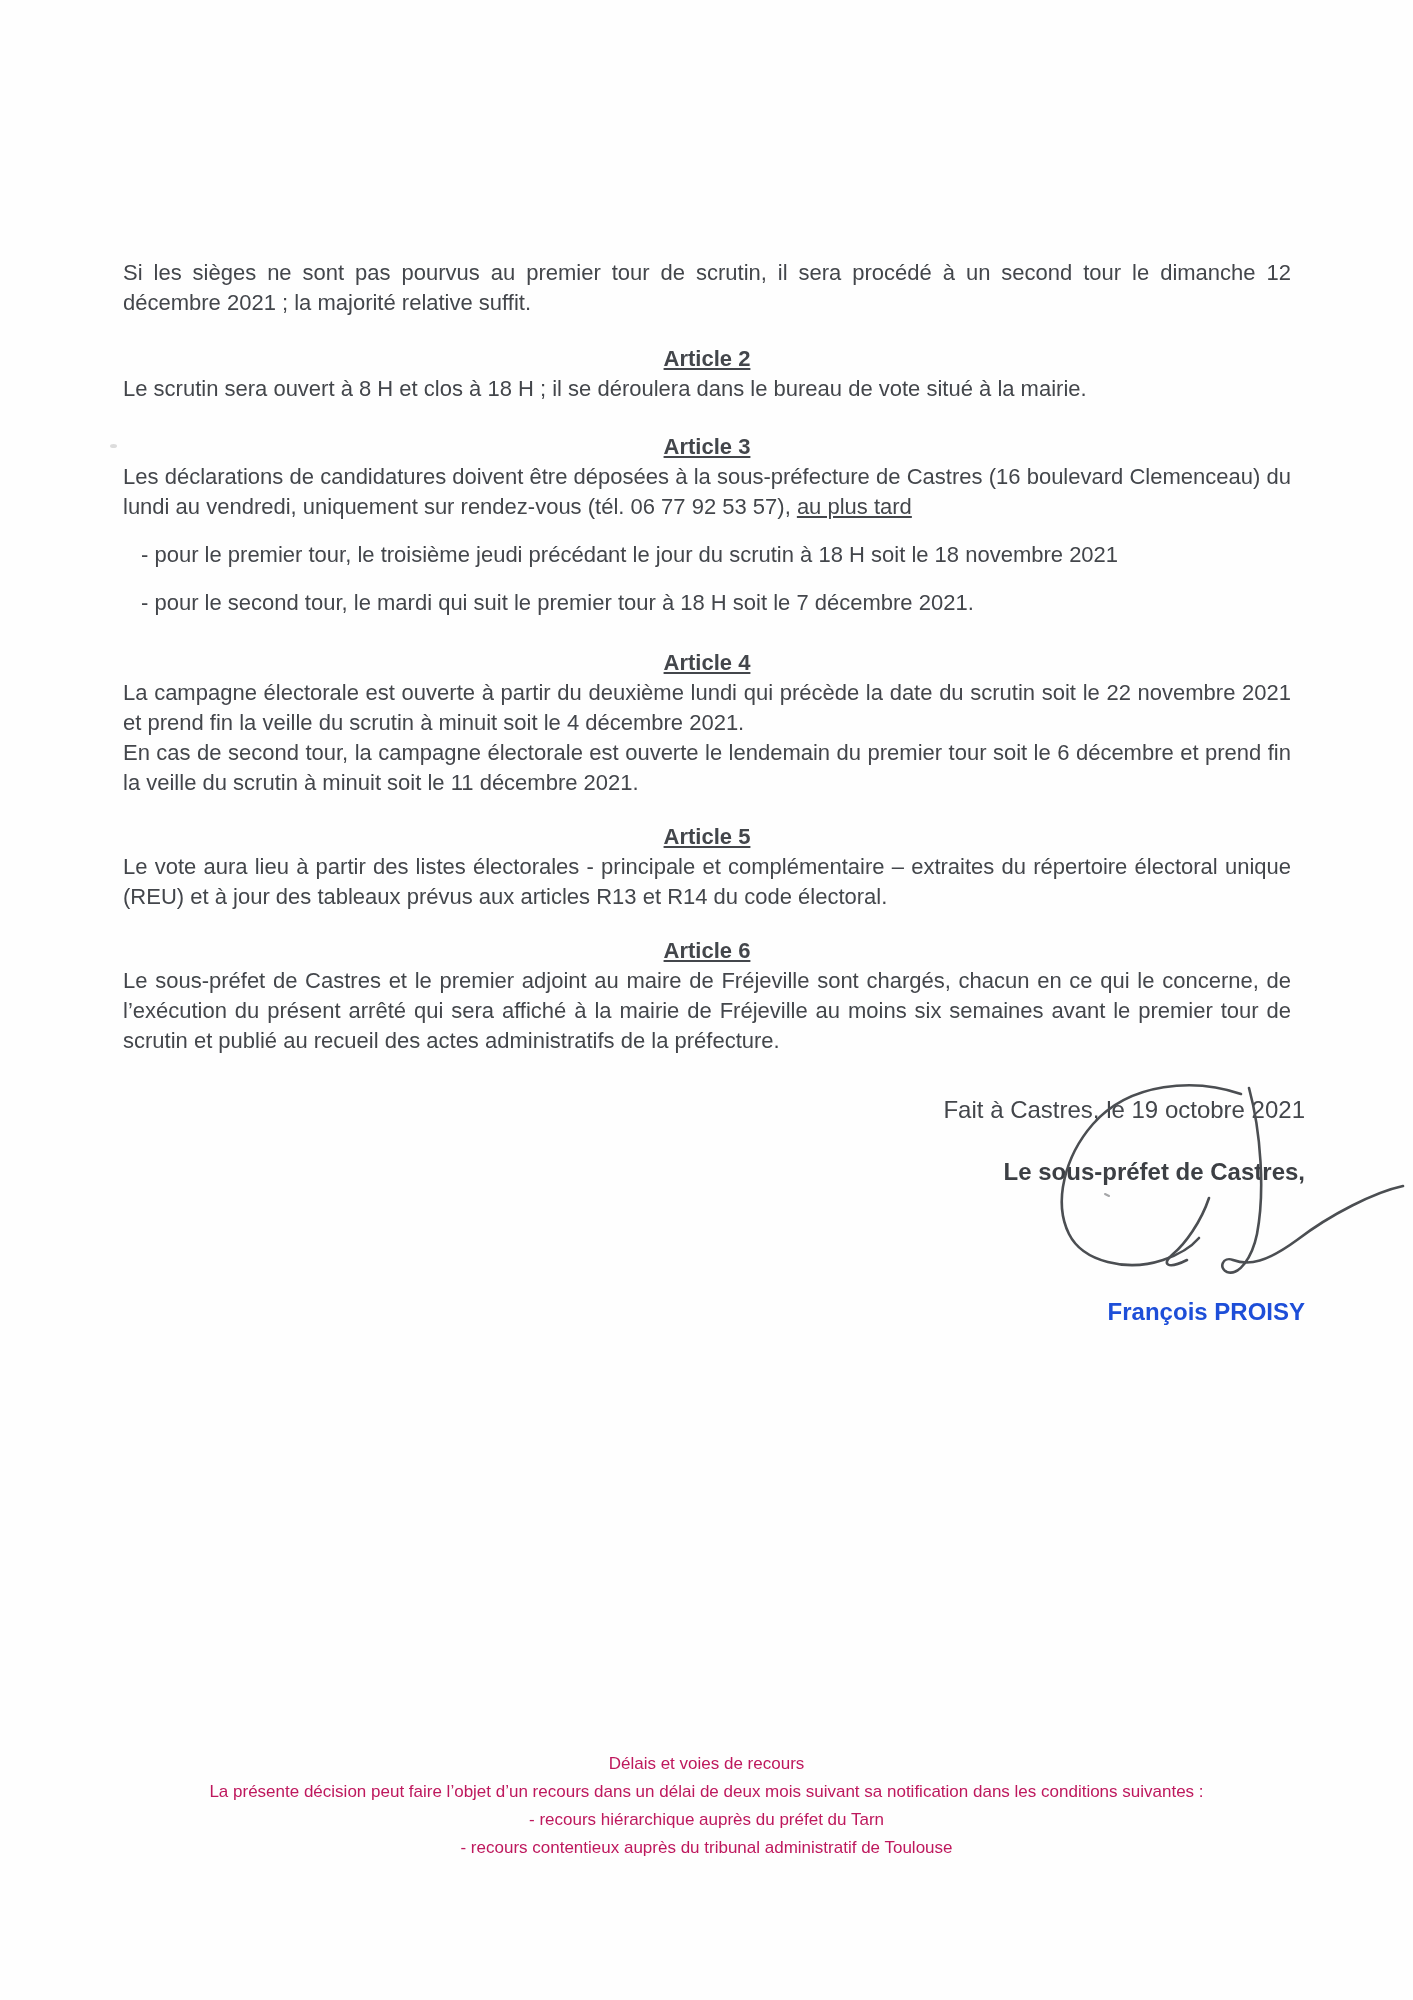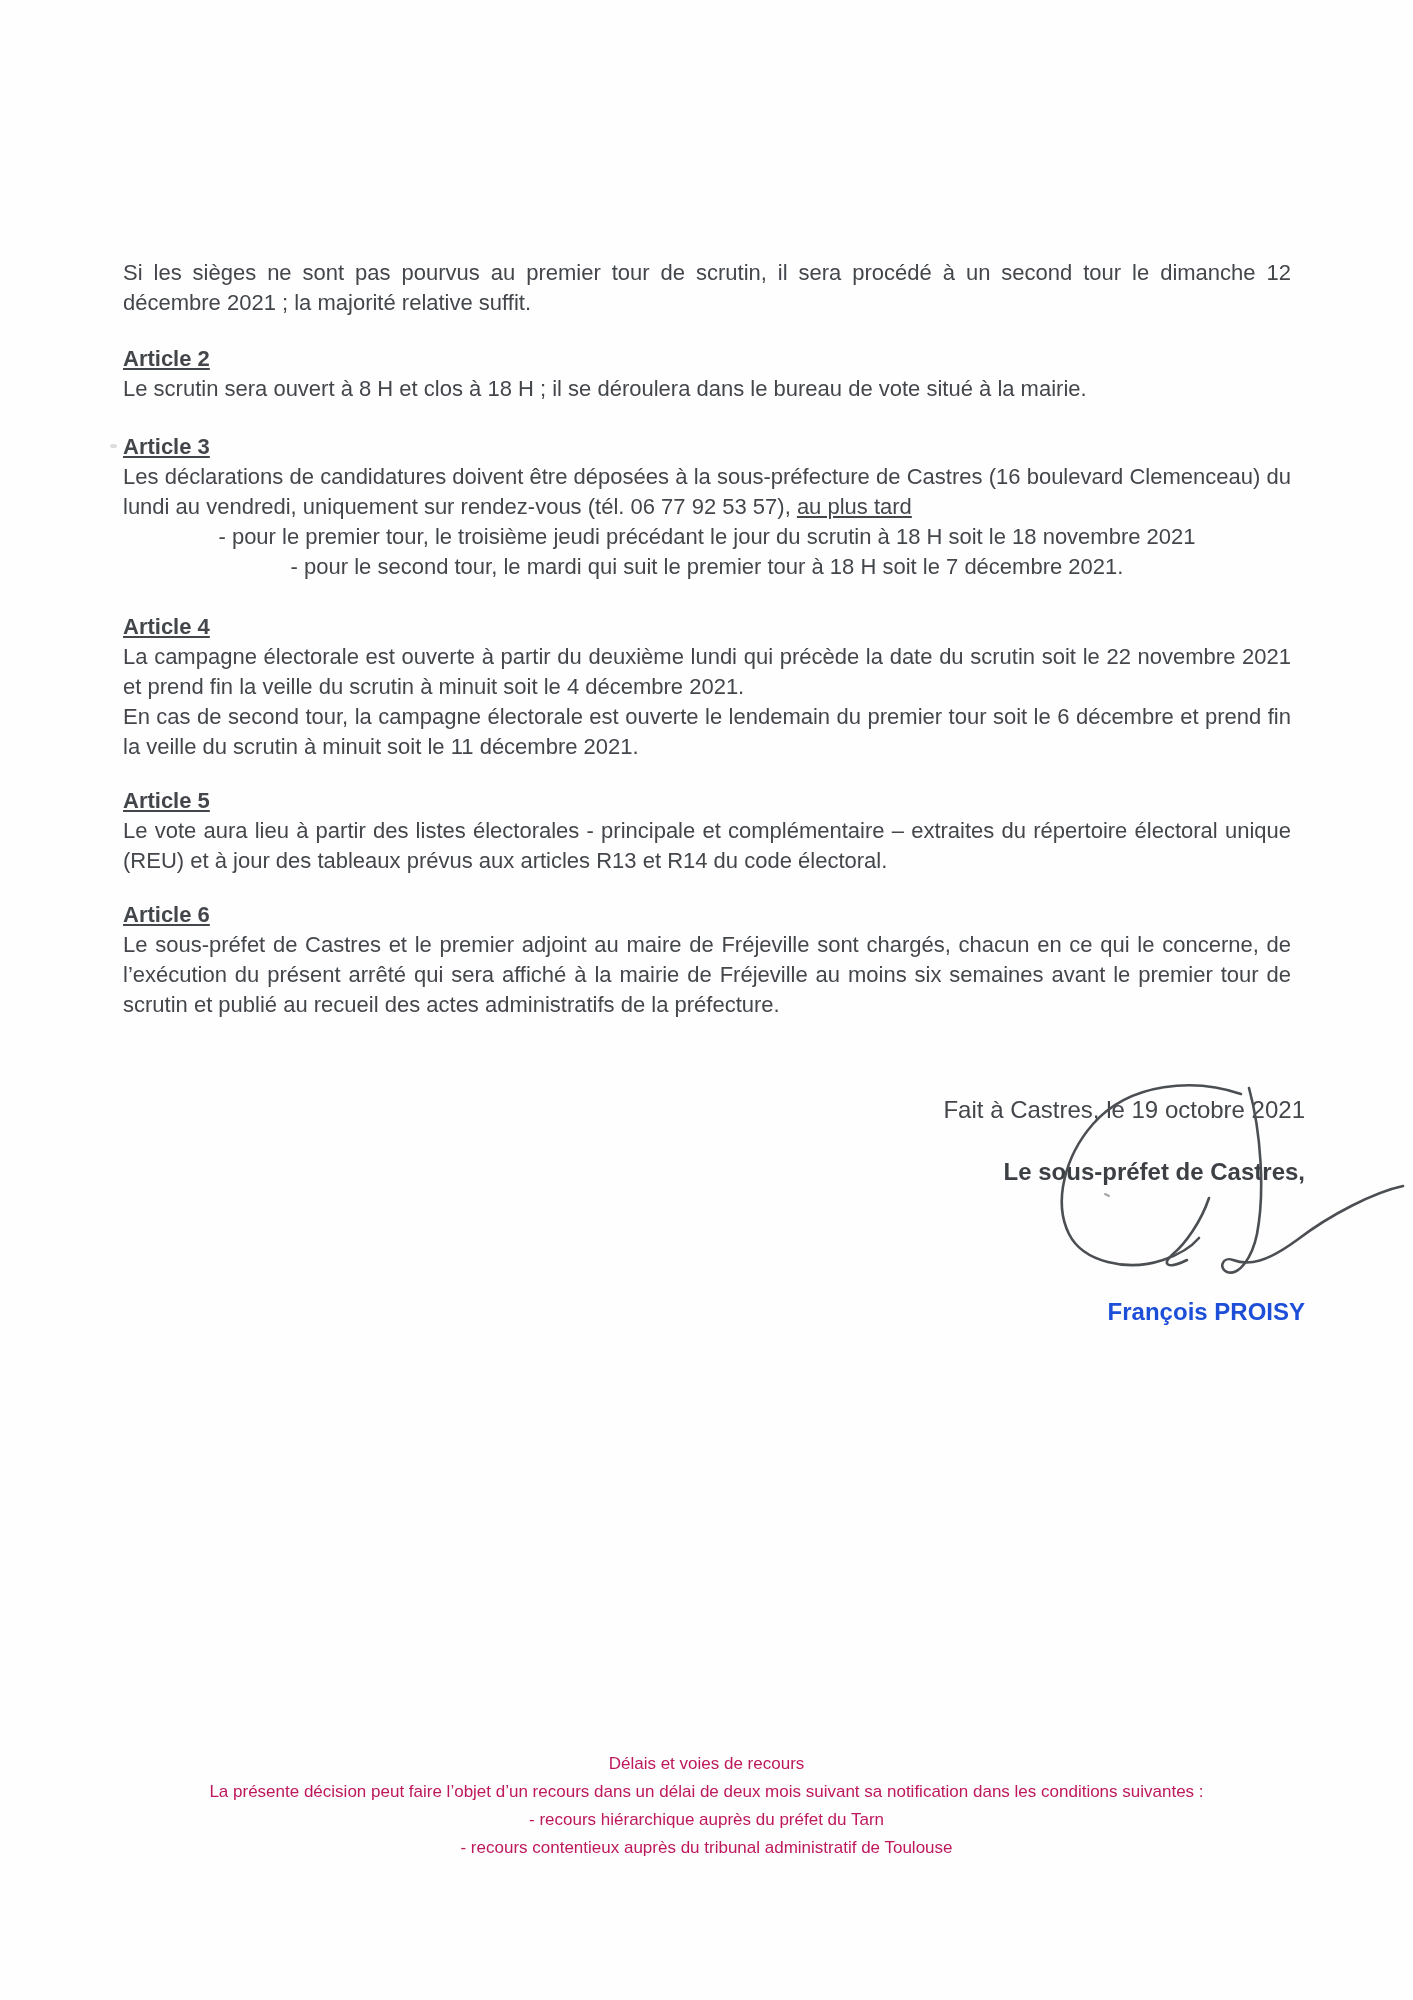--- a/index.html
+++ b/index.html
@@ -20,29 +20,29 @@
     width: 1168px;
     font-size: 22px;
     line-height: 30px;
   }
   .para { text-align: justify; margin: 0; }
   .article { margin-top: 0; }
   .art-heading {
     font-weight: bold;
     text-decoration: underline;
     margin: 0;
-    text-align: left;
+    text-align: center;
   }
   .mt-a2 { margin-top: 26px; }
   .mt-a3 { margin-top: 28px; }
   .mt-a4 { margin-top: 30px; }
   .mt-a5 { margin-top: 24px; }
   .mt-a6 { margin-top: 24px; }
   .underlined { text-decoration: underline; }
-  .bullet-line { margin: 0; text-align: center; }
+  .bullet-line { margin: 18px; text-align: left; }
 
   
   .sign-block {
     position: absolute;
     top: 1095px;
     right: 108px;
     text-align: right;
     font-size: 24px;
     line-height: 30px;
   }

